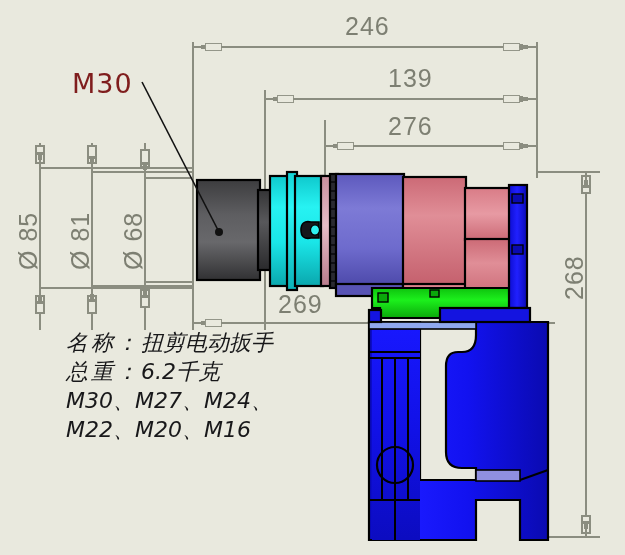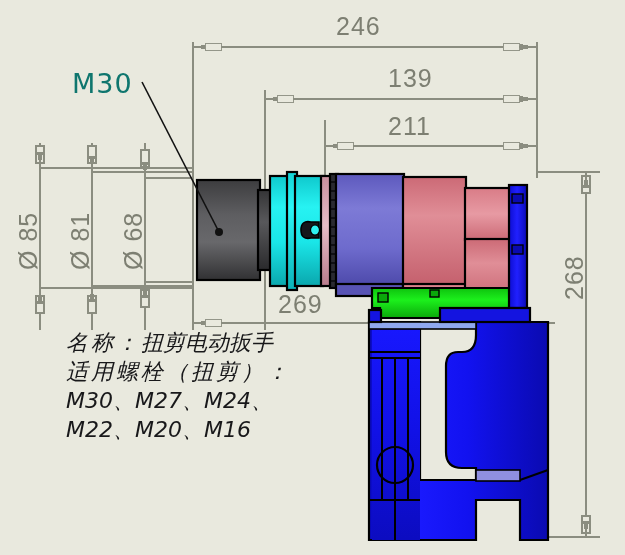--- a/index.html
+++ b/index.html
@@ -24,21 +24,21 @@
     white-space:nowrap;
   }
   .spec-line{height:29px;font-style:italic;}
   .spec-label{letter-spacing:3px;}
 
   .callout-text{
     position:absolute;
     left:72px;top:68px;
     font-family:"DejaVu Sans","Liberation Sans",sans-serif;
     font-size:27px;
-    color:#0f766e;
+    color:#7f1d1d;
     letter-spacing:1px;
   }
   .dim-text{
     position:absolute;
     font-family:"Liberation Sans","DejaVu Sans",sans-serif;
     color:#7d7f72;
     font-size:25px;
     letter-spacing:1px;
     white-space:nowrap;
   }
@@ -315,42 +315,42 @@
     </g>
 
     <g>
       <line x1="142" y1="82" x2="219" y2="232" stroke="#111" stroke-width="1.6"></line>
       <circle cx="219" cy="232" r="4" fill="#111"></circle>
     </g>
   </svg>
 
   <div class="callout-text">M30</div>
 
-  <div class="dim-text" style="left:336px;top:12px;">246</div>
+  <div class="dim-text" style="left:345px;top:12px;">246</div>
 
   <div class="dim-text" style="left:388px;top:64px;">139</div>
 
-  <div class="dim-text" style="left:388px;top:112px;">211</div>
+  <div class="dim-text" style="left:388px;top:112px;">276</div>
 
   <div class="dim-text" style="left:278px;top:290px;">269</div>
 
   <div class="dim-text dim-vert" style="left:14px;top:270px;">Ø 85</div>
 
   <div class="dim-text dim-vert" style="left:66px;top:270px;">Ø 81</div>
 
   <div class="dim-text dim-vert" style="left:119px;top:270px;">Ø 68</div>
 
   <div class="dim-text dim-vert" style="left:560px;top:300px;">268</div>
 
   <div class="spec-block">
     <div class="spec-line">
       <span class="spec-label">名称：</span><span>扭剪电动扳手</span>
     </div>
     <div class="spec-line">
-      <span class="spec-label">适用螺栓（扭剪）：</span>
+      <span class="spec-label">总重：</span><span>6.2千克</span>
     </div>
     <div class="spec-line">
       <span>M30、M27、M24、</span>
     </div>
     <div class="spec-line">
       <span>M22、M20、M16</span>
     </div>
   </div>
 
 </div>

